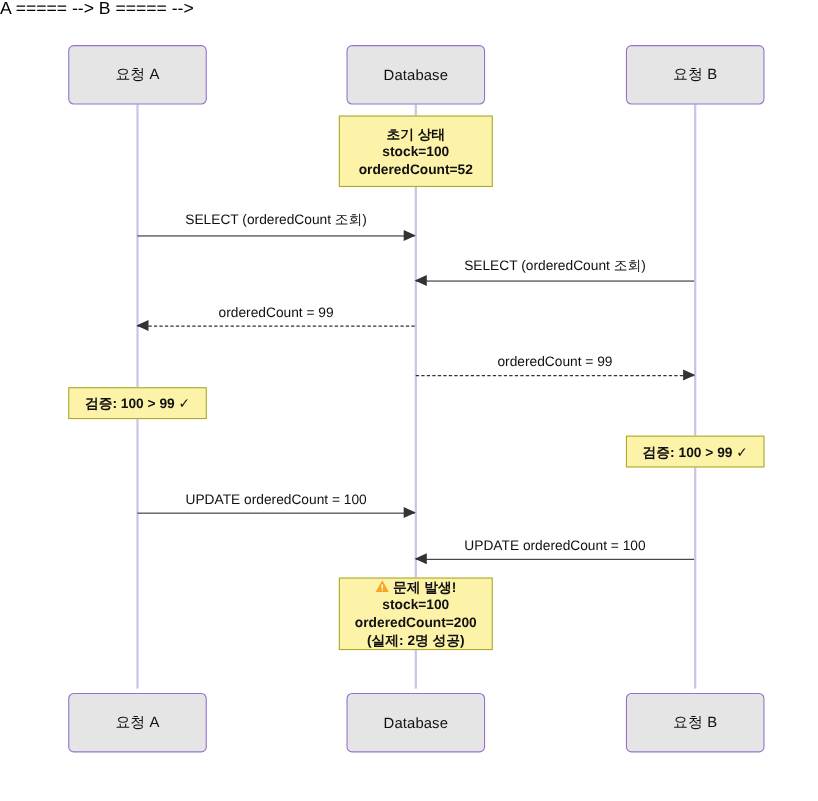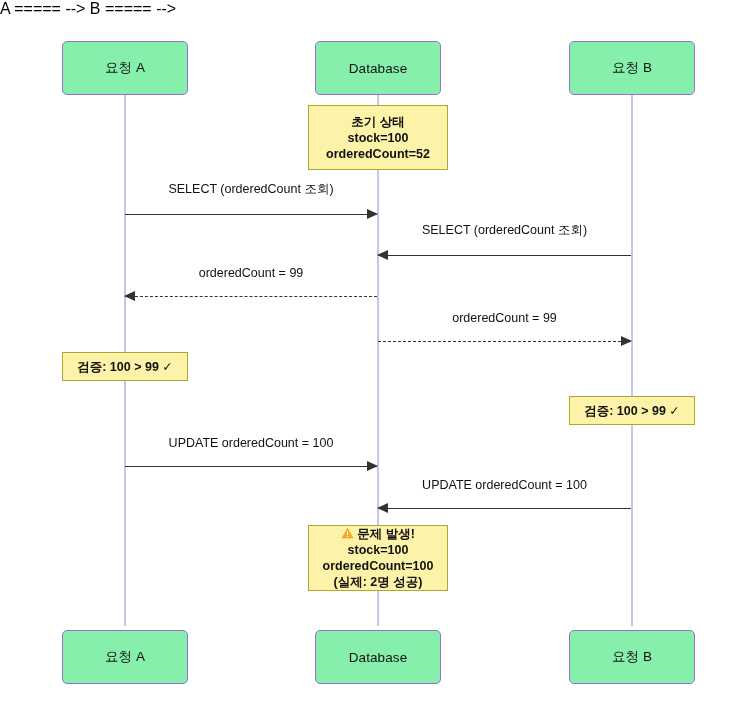--- a/index.html
+++ b/index.html
@@ -13,21 +13,21 @@
 
   
   .lifeline{
     position:absolute;width:2px;background:#CBC3E8;
   }
 
   
   .actor-box{
     position:absolute;
     box-sizing:border-box;
-    background:#86efac;
+    background:#e5e5e5;
     border:1px solid #9672CE;
     border-radius:5px;
     display:flex;align-items:center;justify-content:center;
     font-size:13.5px;
     color:#111111;
     letter-spacing:.1px;
     white-space:nowrap;
   }
 
   
@@ -75,21 +75,21 @@
   }
   .msg.left .head{
     left:-1px;
     border-top:5.5px solid transparent;
     border-bottom:5.5px solid transparent;
     border-right:11px solid #333333;
   }
   .msg .label{
     position:absolute;
     left:50%;transform:translateX(-50%);
-    bottom:16px;
+    bottom:5px;
     font-size:12.5px;
     color:#111111;
     white-space:nowrap;
   }
 </style>
 </head>
 <body>
 
 <div id="diagram">
 
@@ -173,21 +173,21 @@
     <span class="nline warn">
       <span class="warn-tri">
         <svg width="13" height="12" viewBox="0 0 13 12" xmlns="http://www.w3.org/2000/svg">
           <path d="M6.5 0.6 L12.5 11.2 L0.5 11.2 Z" fill="#F5A623"></path>
           <rect x="5.85" y="4.1" width="1.3" height="3.9" rx="0.55" fill="#ffffff"></rect>
           <rect x="5.85" y="8.7" width="1.3" height="1.3" rx="0.6" fill="#ffffff"></rect>
         </svg>
       </span><span>문제 발생!</span>
     </span>
     <span class="nline bold">stock=100</span>
-    <span class="nline bold">orderedCount=100</span>
+    <span class="nline bold">orderedCount=200</span>
     <span class="nline bold">(실제: 2명 성공)</span>
   </div>
 
   
   <div class="actor-box" style="left:62px;top:630px;width:126px;height:54px;">
     <span>요청 A</span>
   </div>
   <div class="actor-box" style="left:315px;top:630px;width:126px;height:54px;">
     <span>Database</span>
   </div>

